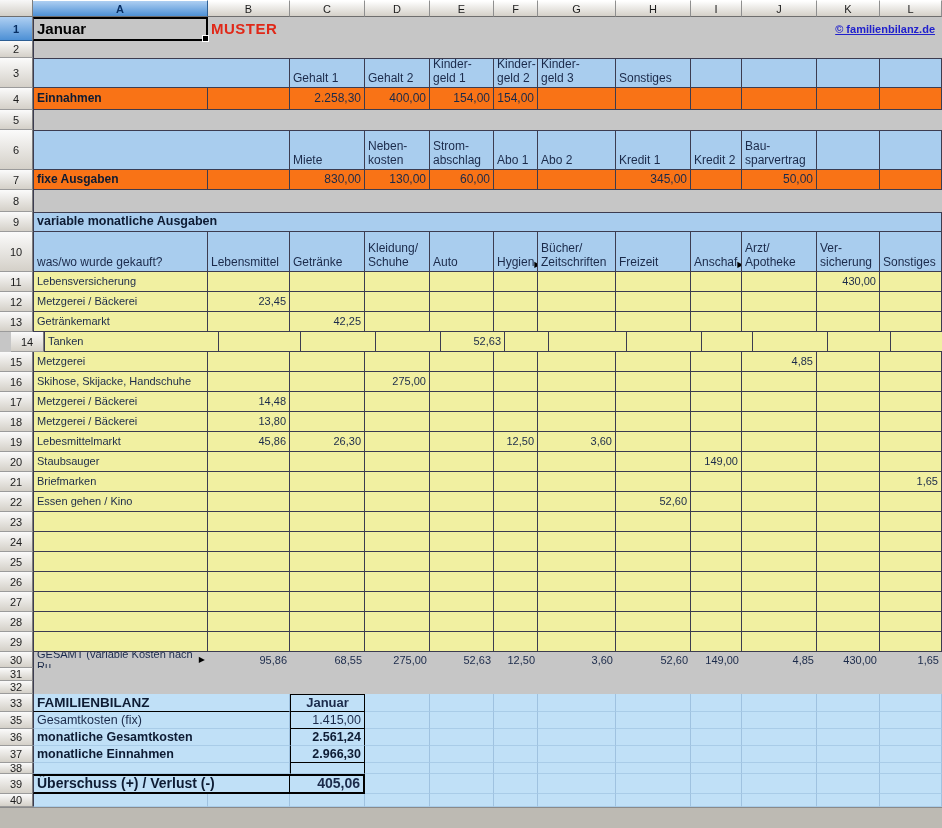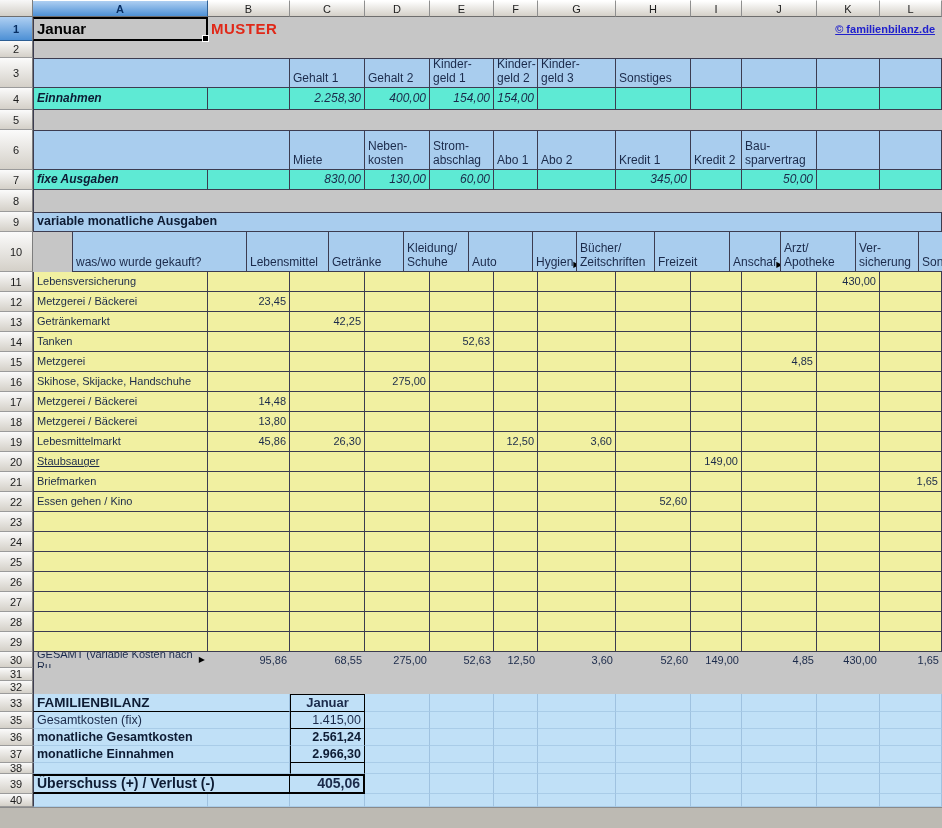--- a/index.html
+++ b/index.html
@@ -41,21 +41,21 @@
   }
   .cell {
     box-sizing:border-box; position:relative; overflow:hidden;
     display:flex; align-items:center;
     padding:0 3px; font-size:12px; color:#1b2a4a;
     white-space:pre-line; line-height:1.12;
   }
   .bg-gray   { background:transparent; }
   .bg-blue   { background:#a9cdee; border-right:1px solid #3c3c50; border-bottom:1px solid #3c3c50;
                align-items:flex-end; padding-bottom:2px; }
-  .bg-yellow { background:#5eead4; border-right:1px solid #3c3c50; border-bottom:1px solid #3c3c50;font-style:italic; }
+  .bg-yellow { background:#f97316; border-right:1px solid #3c3c50; border-bottom:1px solid #3c3c50; }
   .bg-yellow2{ background:#f1f0a1; border-right:1px solid #3c3c50; border-bottom:1px solid #3c3c50; }
   .bg-lblue  { background:#c0e0f7; border-right:1px solid rgba(110,150,190,0.40);
                border-bottom:1px solid rgba(110,150,190,0.28); }
   .bt { border-top:1px solid #3c3c50; }
 
   .a1 { border:2px solid #000; font-weight:bold; font-size:15px; color:#000;
         overflow:visible; z-index:3; }
   .a1::after { content:""; position:absolute; right:-3px; bottom:-3px; width:5px; height:5px;
         background:#000; border:1px solid #fff; }
   .muster { color:#e02818; font-weight:bold; font-size:15px; letter-spacing:0.5px; }
@@ -219,21 +219,21 @@
       <div class="cell bg-gray" style="width: 75px; flex: 0 0 75px;"></div>
       <div class="cell bg-gray" style="width: 63px; flex: 0 0 63px;"></div>
       <div class="cell bg-gray" style="width: 62px; flex: 0 0 62px;"></div>
     </div>
     <div class="row" style="height: 20px; flex: 0 0 20px;">
       <div class="gutter">9</div>
       <div class="cell bg-blue bt bold mid" style="width: 909px; flex: 0 0 909px; border-left: 1px solid rgb(60, 60, 80);">variable monatliche Ausgaben</div>
     </div>
     <div class="row" style="height: 40px; flex: 0 0 40px;">
       <div class="gutter">10</div>
-      <div class="cell bg-blue" style="width: 175px; flex: 0 0 175px; border-left: 1px solid rgb(60, 60, 80); margin-left: 39px;">was/wo wurde gekauft?</div>
+      <div class="cell bg-blue" style="width: 175px; flex: 0 0 175px; border-left: 1px solid rgb(60, 60, 80);">was/wo wurde gekauft?</div>
       <div class="cell bg-blue" style="width: 82px; flex: 0 0 82px;">Lebensmittel</div>
       <div class="cell bg-blue" style="width: 75px; flex: 0 0 75px;">Getränke</div>
       <div class="cell bg-blue" style="width: 65px; flex: 0 0 65px;">Kleidung/
 Schuhe</div>
       <div class="cell bg-blue" style="width: 64px; flex: 0 0 64px;">Auto</div>
       <div class="cell bg-blue" style="width: 44px; flex: 0 0 44px;">Hygien<span class="arrow">▶</span></div>
       <div class="cell bg-blue" style="width: 78px; flex: 0 0 78px;">Bücher/
 Zeitschriften</div>
       <div class="cell bg-blue" style="width: 75px; flex: 0 0 75px;">Freizeit</div>
       <div class="cell bg-blue" style="width: 51px; flex: 0 0 51px;">Anschaf<span class="arrow">▶</span></div>
@@ -281,21 +281,21 @@
       <div class="cell bg-yellow2" style="width: 65px; flex: 0 0 65px;"></div>
       <div class="cell bg-yellow2" style="width: 64px; flex: 0 0 64px;"></div>
       <div class="cell bg-yellow2" style="width: 44px; flex: 0 0 44px;"></div>
       <div class="cell bg-yellow2" style="width: 78px; flex: 0 0 78px;"></div>
       <div class="cell bg-yellow2" style="width: 75px; flex: 0 0 75px;"></div>
       <div class="cell bg-yellow2" style="width: 51px; flex: 0 0 51px;"></div>
       <div class="cell bg-yellow2" style="width: 75px; flex: 0 0 75px;"></div>
       <div class="cell bg-yellow2" style="width: 63px; flex: 0 0 63px;"></div>
       <div class="cell bg-yellow2" style="width: 62px; flex: 0 0 62px;"></div>
     </div>
-    <div class="row" style="height: 20px; flex: 0 0 20px;">
+    <div class="row" style="height: 20px; flex: 0 0 20px; padding-left: 11px;">
       <div class="gutter">14</div>
       <div class="cell bg-yellow2 lbl" style="width: 175px; flex: 0 0 175px; border-left: 1px solid rgb(60, 60, 80);">Tanken</div>
       <div class="cell bg-yellow2" style="width: 82px; flex: 0 0 82px;"></div>
       <div class="cell bg-yellow2" style="width: 75px; flex: 0 0 75px;"></div>
       <div class="cell bg-yellow2" style="width: 65px; flex: 0 0 65px;"></div>
       <div class="cell bg-yellow2 num sm" style="width: 64px; flex: 0 0 64px;">52,63</div>
       <div class="cell bg-yellow2" style="width: 44px; flex: 0 0 44px;"></div>
       <div class="cell bg-yellow2" style="width: 78px; flex: 0 0 78px;"></div>
       <div class="cell bg-yellow2" style="width: 75px; flex: 0 0 75px;"></div>
       <div class="cell bg-yellow2" style="width: 51px; flex: 0 0 51px;"></div>
@@ -373,21 +373,21 @@
       <div class="cell bg-yellow2 num sm" style="width: 44px; flex: 0 0 44px;">12,50</div>
       <div class="cell bg-yellow2 num sm" style="width: 78px; flex: 0 0 78px;">3,60</div>
       <div class="cell bg-yellow2" style="width: 75px; flex: 0 0 75px;"></div>
       <div class="cell bg-yellow2" style="width: 51px; flex: 0 0 51px;"></div>
       <div class="cell bg-yellow2" style="width: 75px; flex: 0 0 75px;"></div>
       <div class="cell bg-yellow2" style="width: 63px; flex: 0 0 63px;"></div>
       <div class="cell bg-yellow2" style="width: 62px; flex: 0 0 62px;"></div>
     </div>
     <div class="row" style="height: 20px; flex: 0 0 20px;">
       <div class="gutter">20</div>
-      <div class="cell bg-yellow2 lbl" style="width: 175px; flex: 0 0 175px; border-left: 1px solid rgb(60, 60, 80); text-decoration: underline;">Staubsauger</div>
+      <div class="cell bg-yellow2 lbl" style="width: 175px; flex: 0 0 175px; border-left: 1px solid rgb(60, 60, 80);">Staubsauger</div>
       <div class="cell bg-yellow2" style="width: 82px; flex: 0 0 82px;"></div>
       <div class="cell bg-yellow2" style="width: 75px; flex: 0 0 75px;"></div>
       <div class="cell bg-yellow2" style="width: 65px; flex: 0 0 65px;"></div>
       <div class="cell bg-yellow2" style="width: 64px; flex: 0 0 64px;"></div>
       <div class="cell bg-yellow2" style="width: 44px; flex: 0 0 44px;"></div>
       <div class="cell bg-yellow2" style="width: 78px; flex: 0 0 78px;"></div>
       <div class="cell bg-yellow2" style="width: 75px; flex: 0 0 75px;"></div>
       <div class="cell bg-yellow2 num sm" style="width: 51px; flex: 0 0 51px;">149,00</div>
       <div class="cell bg-yellow2" style="width: 75px; flex: 0 0 75px;"></div>
       <div class="cell bg-yellow2" style="width: 63px; flex: 0 0 63px;"></div>

